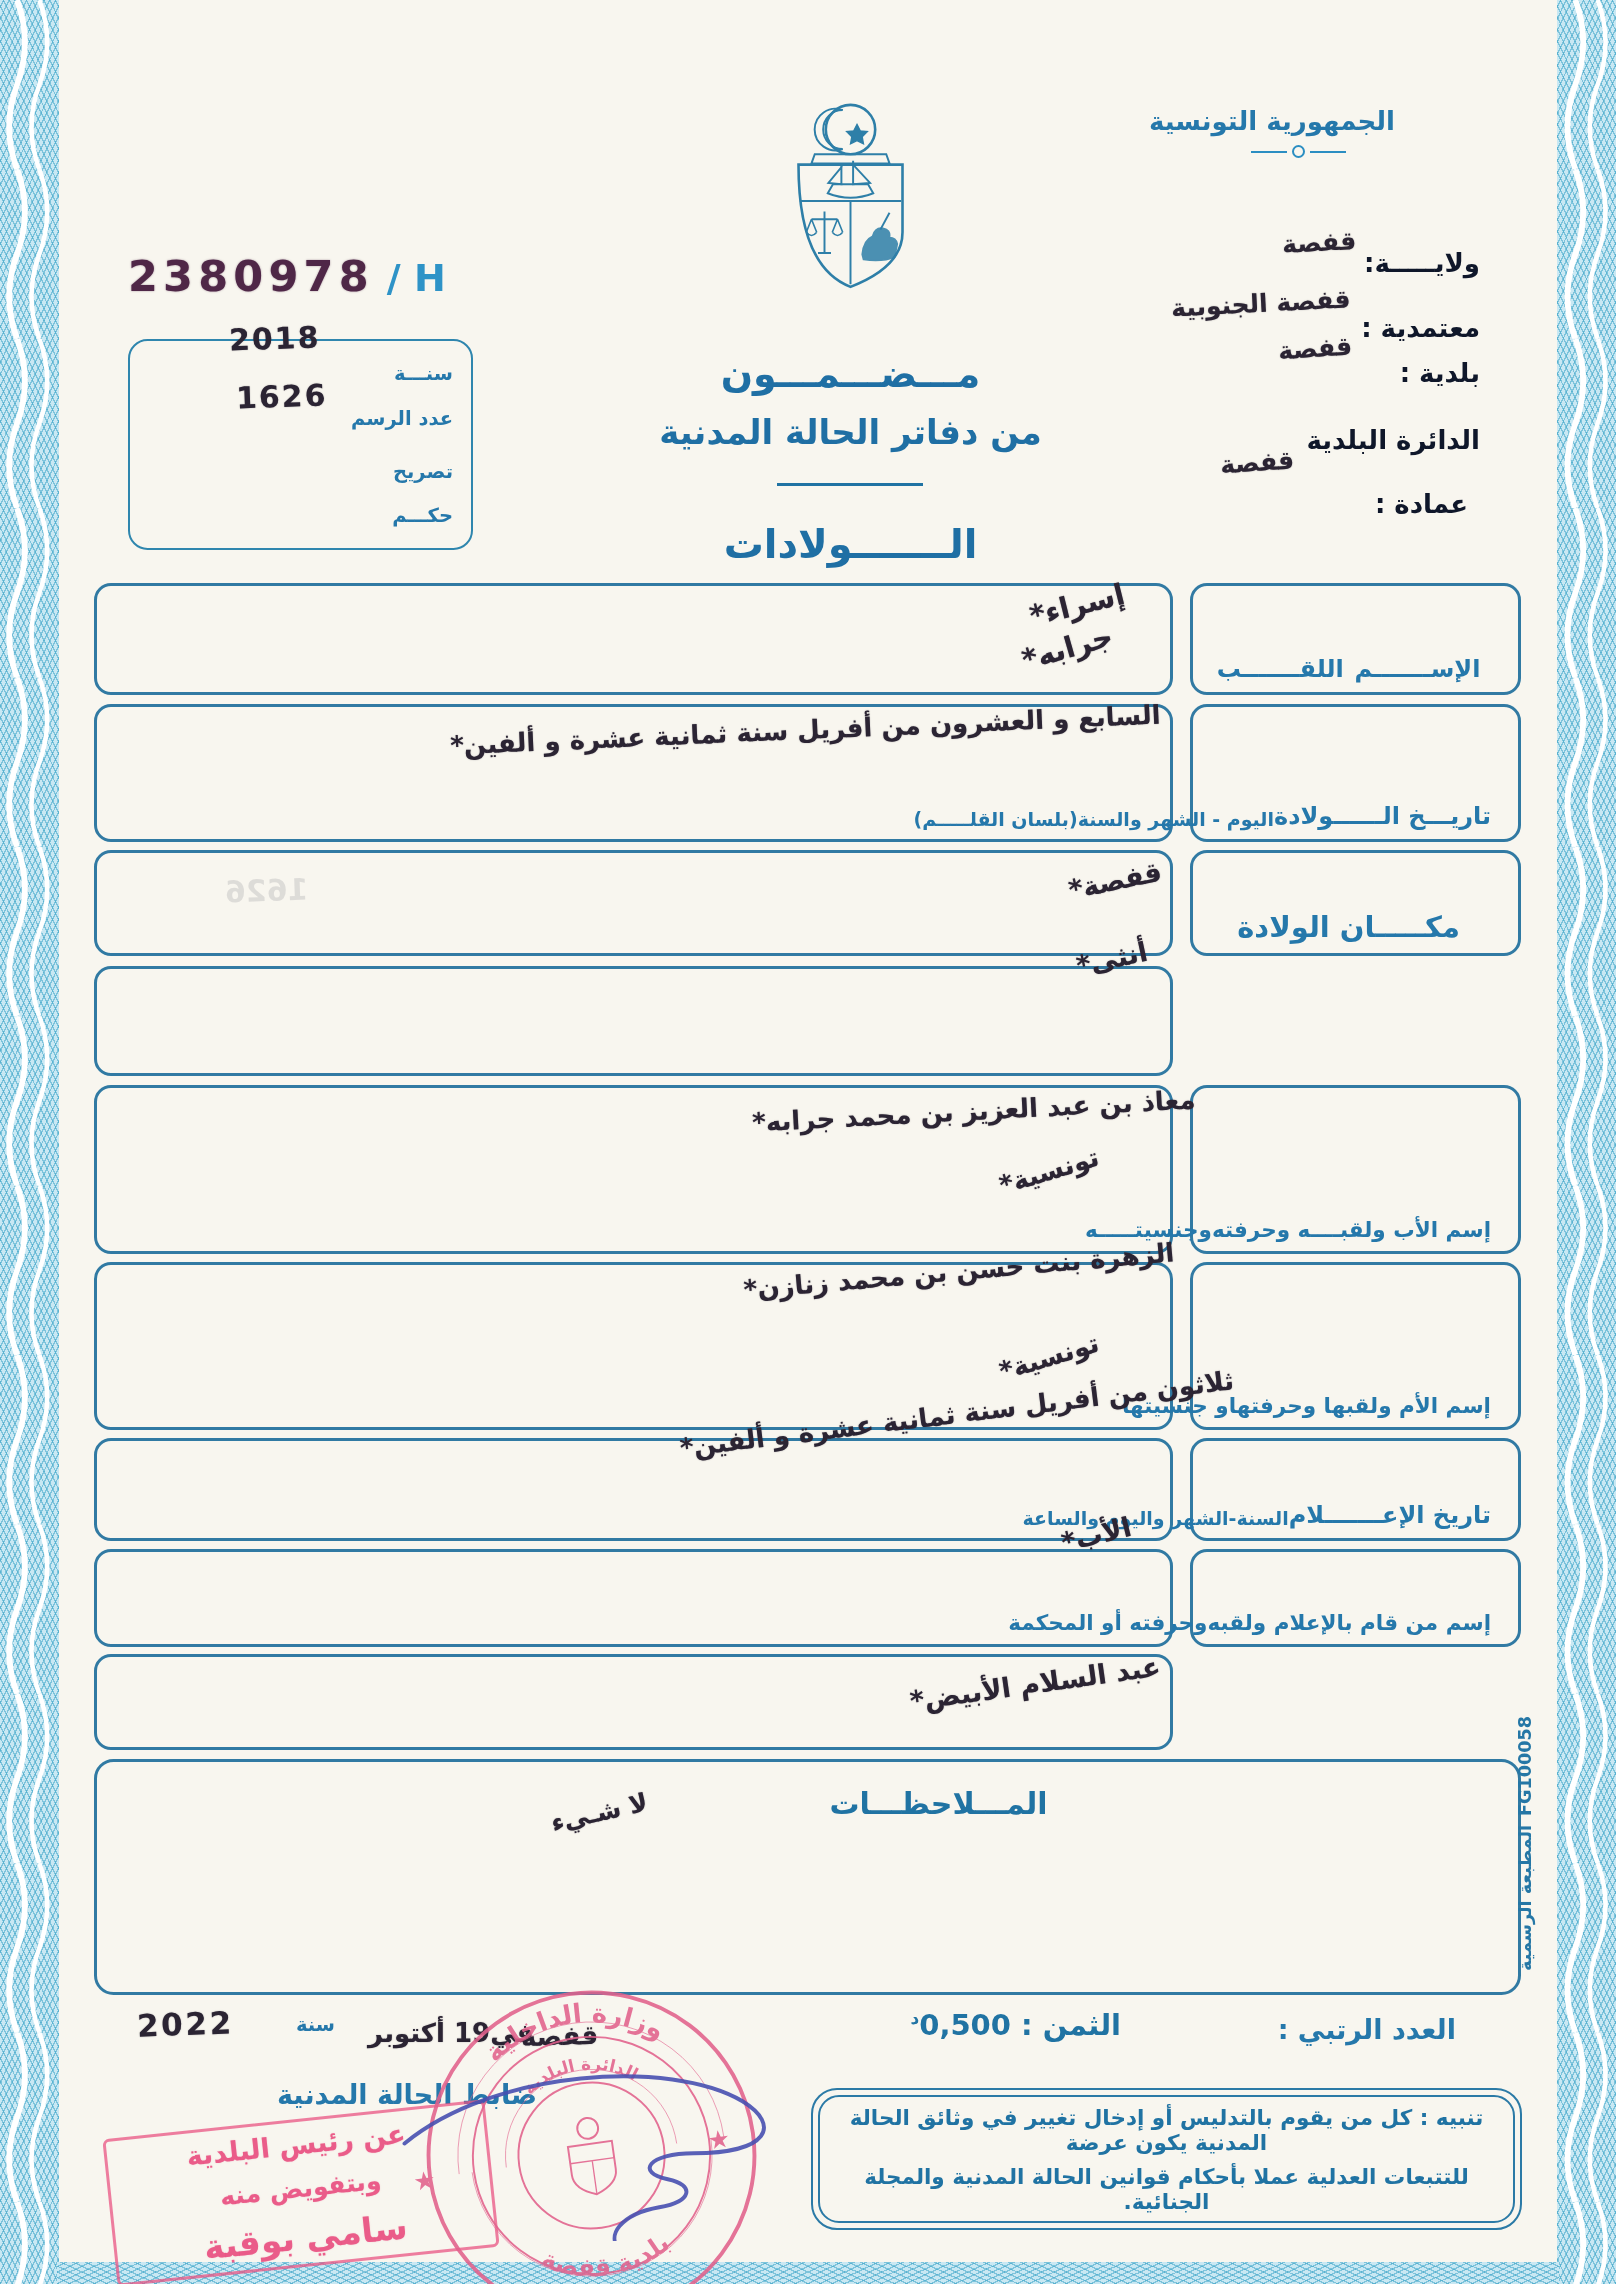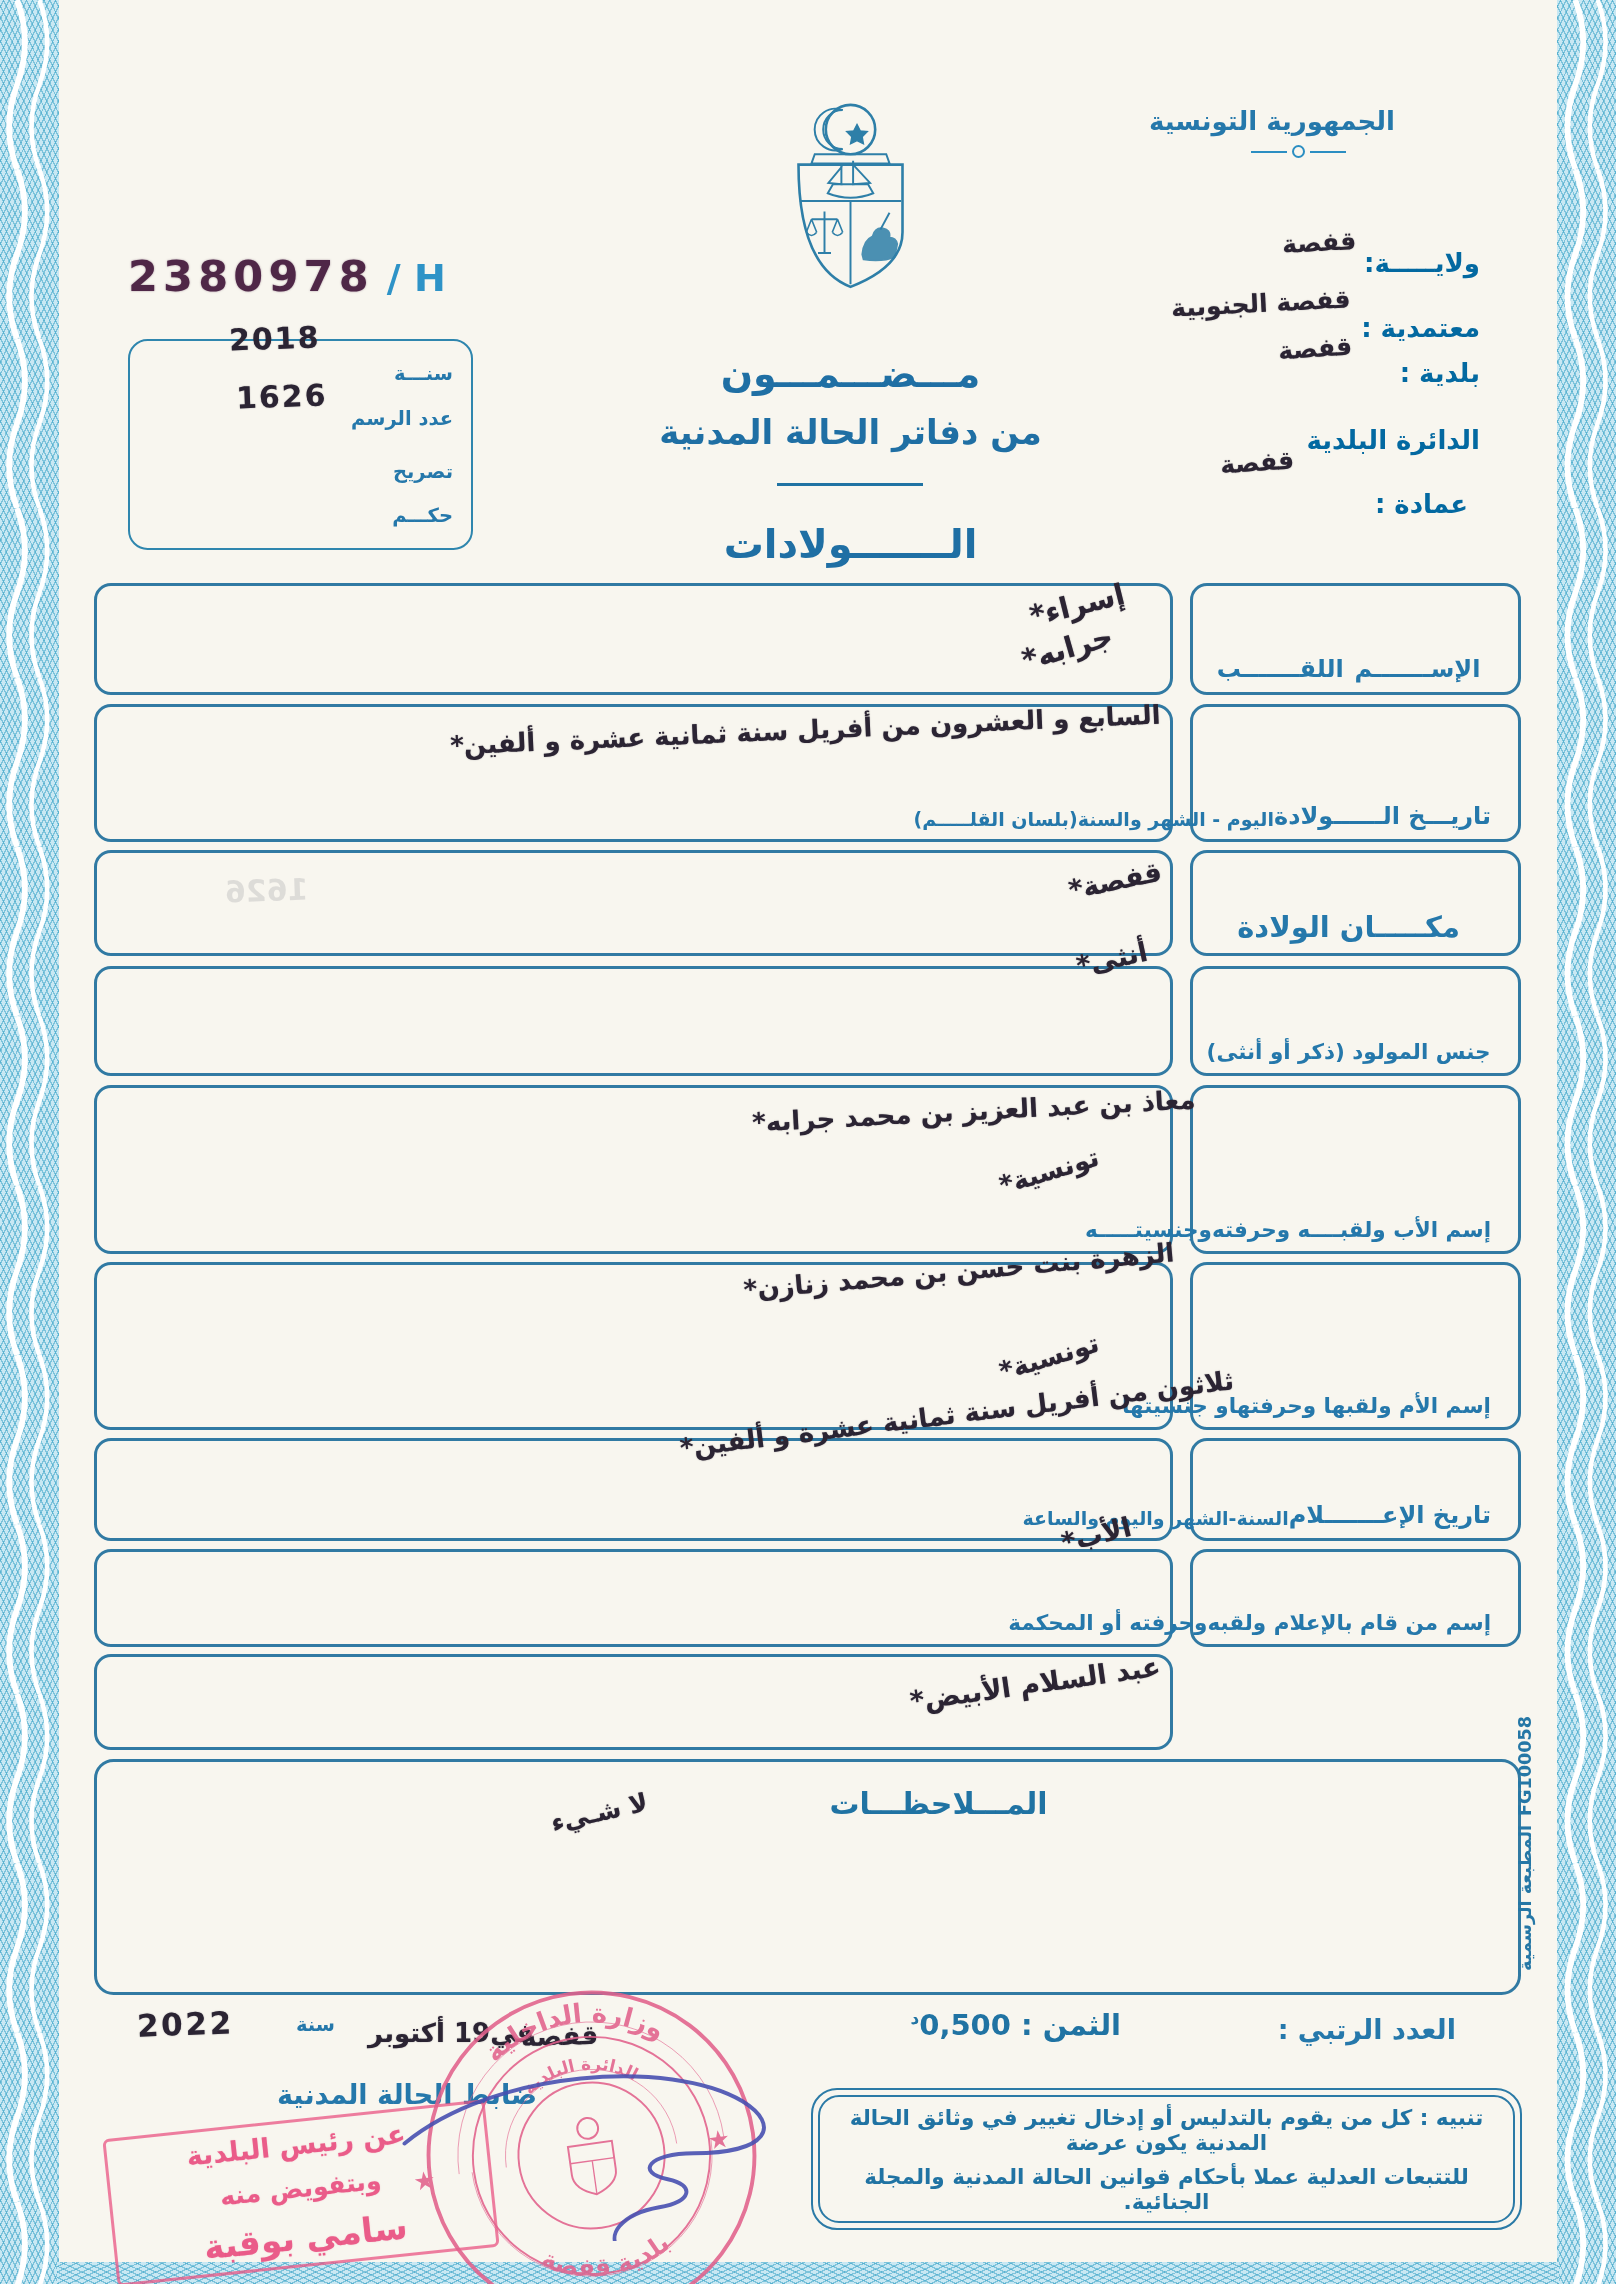--- a/index.html
+++ b/index.html
@@ -24,21 +24,21 @@
   .serial-prefix{color:#2e93c7;font-size:38px;font-weight:700;}
   .serial-number{color:#4f2747;font-size:43px;font-weight:700;letter-spacing:5.2px;
                  text-shadow:0 0 2px rgba(79,39,71,.5);}
   .registry-box{position:absolute;left:128px;top:339px;width:341px;height:207px;
                 border:2.6px solid #2f86ae;border-radius:19.5px;}
   .reg-label{position:absolute;right:18px;font-size:19.5px;font-weight:700;color:#2578ab;white-space:nowrap;}
   .republic{font-size:26px;font-weight:700;color:#2578ab;}
   .divider{position:absolute;display:flex;align-items:center;gap:5.2px;}
   .divider .dline{width:36px;height:2px;background:#2b8ec2;}
   .divider .dcirc{width:9px;height:9px;border:2px solid #2b8ec2;border-radius:50%;}
-  .admin-label{position:absolute;font-size:26px;font-weight:700;color:#0369a1;white-space:nowrap;}
+  .admin-label{position:absolute;font-size:26px;font-weight:700;color:#0f172a;white-space:nowrap;}
   
   .title-block{position:absolute;left:619px;top:352px;width:463px;text-align:center;color:#1f6fa4;direction:rtl;}
   .title-l1{font-size:38px;font-weight:700;letter-spacing:1.3px;margin:0 0 15.6px 0;}
   .title-l2{font-size:34px;font-weight:700;margin:0;}
   .title-underline{position:absolute;left:777px;top:483px;width:146px;height:3.3px;background:#2073a3;}
   .title-l3{position:absolute;left:619px;top:521px;width:463px;text-align:center;
             font-size:40px;font-weight:700;letter-spacing:1.3px;color:#1f6fa4;}
   
   .vbox,.lbox{position:absolute;border:3.3px solid #317aa3;border-radius:17px;box-sizing:border-box;}
   .vbox{left:94px;width:1079px;}
@@ -188,23 +188,20 @@
   <span class="stamp" style="left:450px;top:715px;font-size:26px;transform:rotate(-2.5deg);">السابع و العشرون من أفريل سنة ثمانية عشرة و ألفين*</span>
 
   <div class="vbox" style="top:850px;height:106px;"></div>
   <div class="lbox" style="top:850px;height:106px;">
     <span class="lbl-xl">مكـــــان الولادة</span>
   </div>
   <span class="stamp" style="left:1068px;top:865px;font-size:27px;transform:rotate(-12deg);">قفصة*</span>
   <span class="bleed">1626</span>
 
   <div class="vbox" style="top:966px;height:110px;"></div>
-  <div class="lbox" style="top:966px;height:110px;">
-    <span class="lbl-md">جنس المولود (ذكر أو أنثى)</span>
-  </div>
   <span class="stamp" style="left:1076px;top:943px;font-size:27px;transform:rotate(-12deg);z-index:5;">أنثى*</span>
 
   <div class="vbox" style="top:1085px;height:169px;"></div>
   <div class="lbox" style="top:1085px;height:169px;">
     <span class="lbl-md">إسم الأب ولقبــــه وحرفته</span>
     <span class="lbl-md">وجنسيتـــــه</span>
   </div>
   <span class="stamp" style="left:752px;top:1096px;font-size:26px;transform:rotate(-3deg);">معاذ بن عبد العزيز بن محمد جرابه*</span>
   <span class="stamp" style="left:998px;top:1156px;font-size:26px;transform:rotate(-17deg);">تونسية*</span>
 

